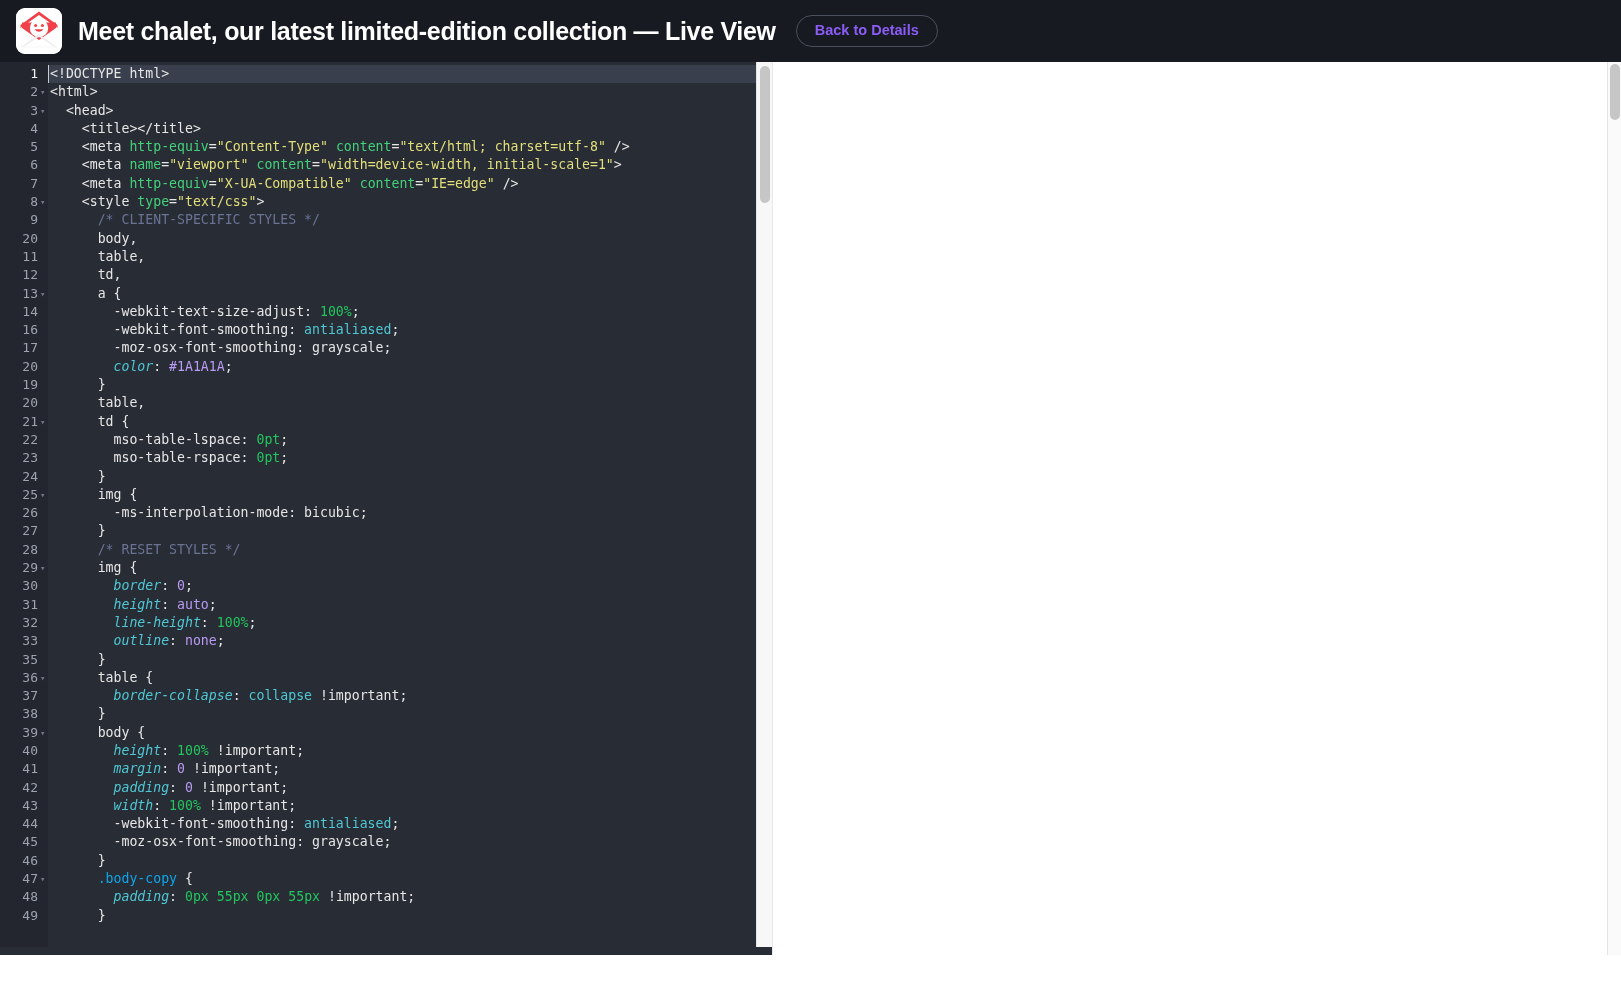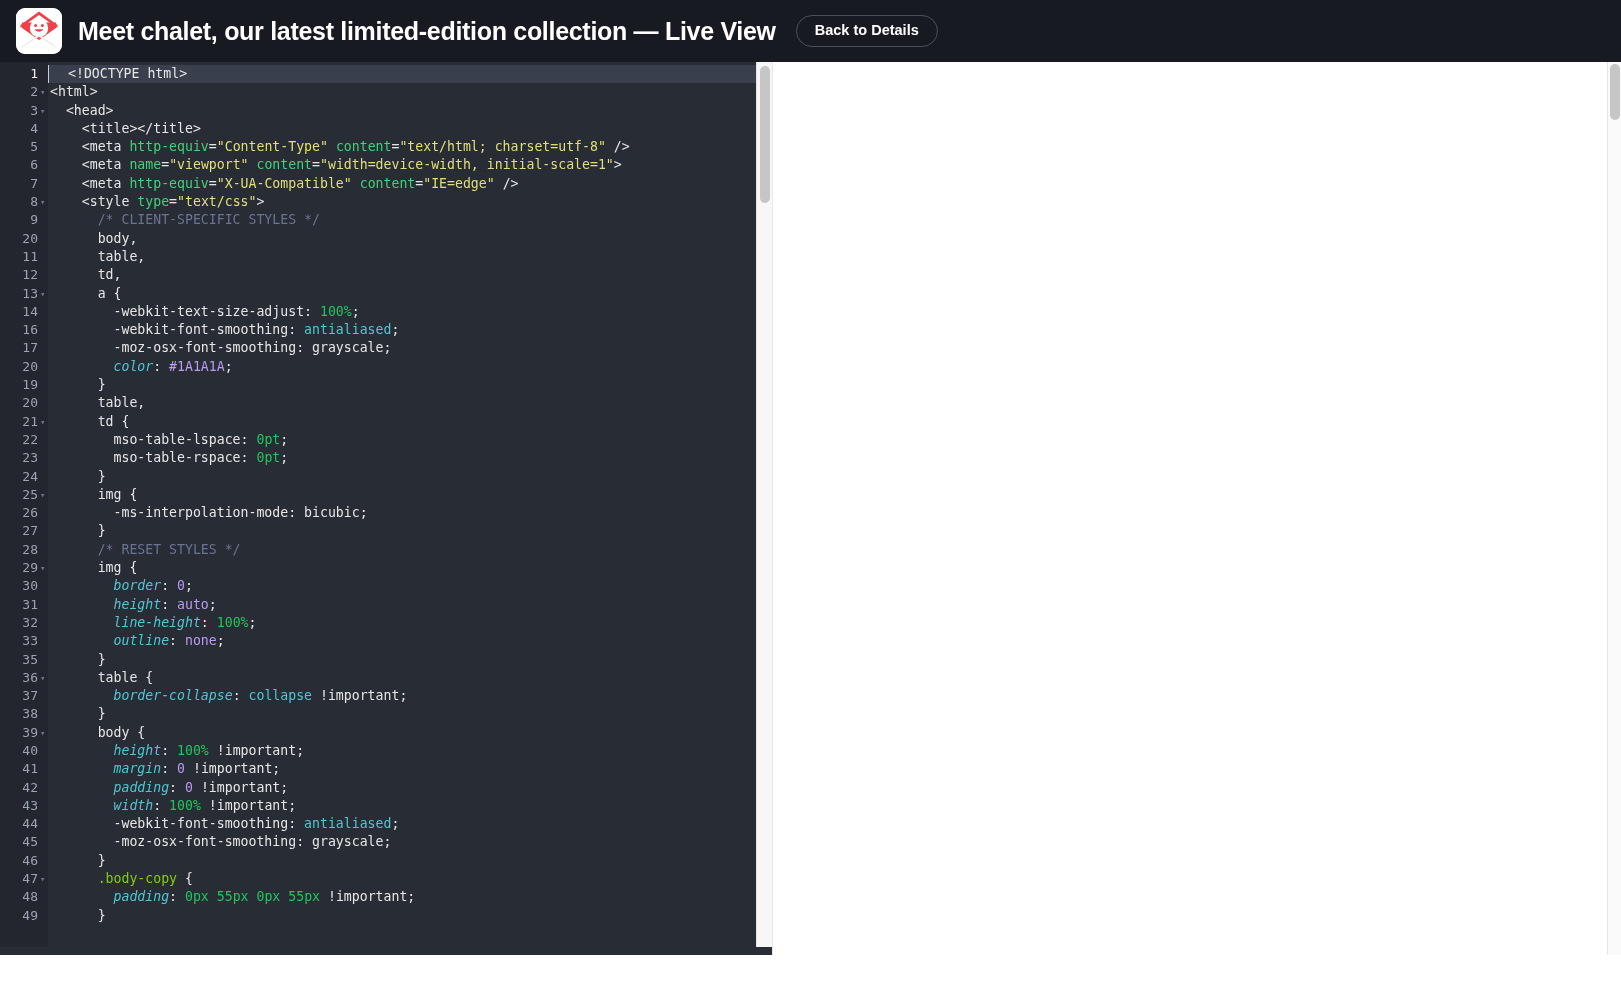--- a/index.html
+++ b/index.html
@@ -37,21 +37,21 @@
     font-size: 25px;
     font-weight: bold;
     letter-spacing: -0.3px;
     white-space: nowrap;
     font-family: "Liberation Sans", sans-serif;
     margin-right: 20px;
   }
   .back-btn {
     border: 1px solid #4A4F5C;
     background: transparent;
-    color: #ffffff;
+    color: #8b5cf6;
     font-size: 14.5px;
     font-weight: bold;
     border-radius: 18px;
     padding: 7px 18px 8px 18px;
     white-space: nowrap;
     cursor: pointer;
     font-family: "Liberation Sans", sans-serif;
     line-height: 1.1;
   }
 
@@ -108,32 +108,32 @@
     width: 8px;
     color: #6E7585;
     font-size: 9px;
     z-index: 3;
   }
   .lc {
     display: block;
     margin-left: 48px;
     padding-left: 2px;
   }
-  .line.active .lc { border-left: 1px solid #C8CCD4; margin-left: 48px; padding-left: 19px; }
+  .line.active .lc { border-left: 1px solid #C8CCD4; margin-left: 48px; padding-left: 1px; }
 
   
   .t-tag   { color: #E6E6E6; }
   .t-attr  { color: #43D17A; }
   .t-str   { color: #E3DF7A; }
   .t-com   { color: #6B7394; }
   .t-prop  { color: #4FC7D4; font-style: italic; }
   .t-num   { color: #22c55e; }
   .t-kw    { color: #B99BF3; }
   .t-cy    { color: #4FC7D4; }
-  .t-sel   { color: #84cc16; }
+  .t-sel   { color: #0ea5e9; }
   .t-txt   { color: #E6E6E6; }
 
   
   .v-track {
     position: absolute; top: 0; right: 0;
     width: 16px; height: 885px;
     background: #F7F7F7;
     border-left: 1px solid #E4E4E4;
     z-index: 6;
   }

